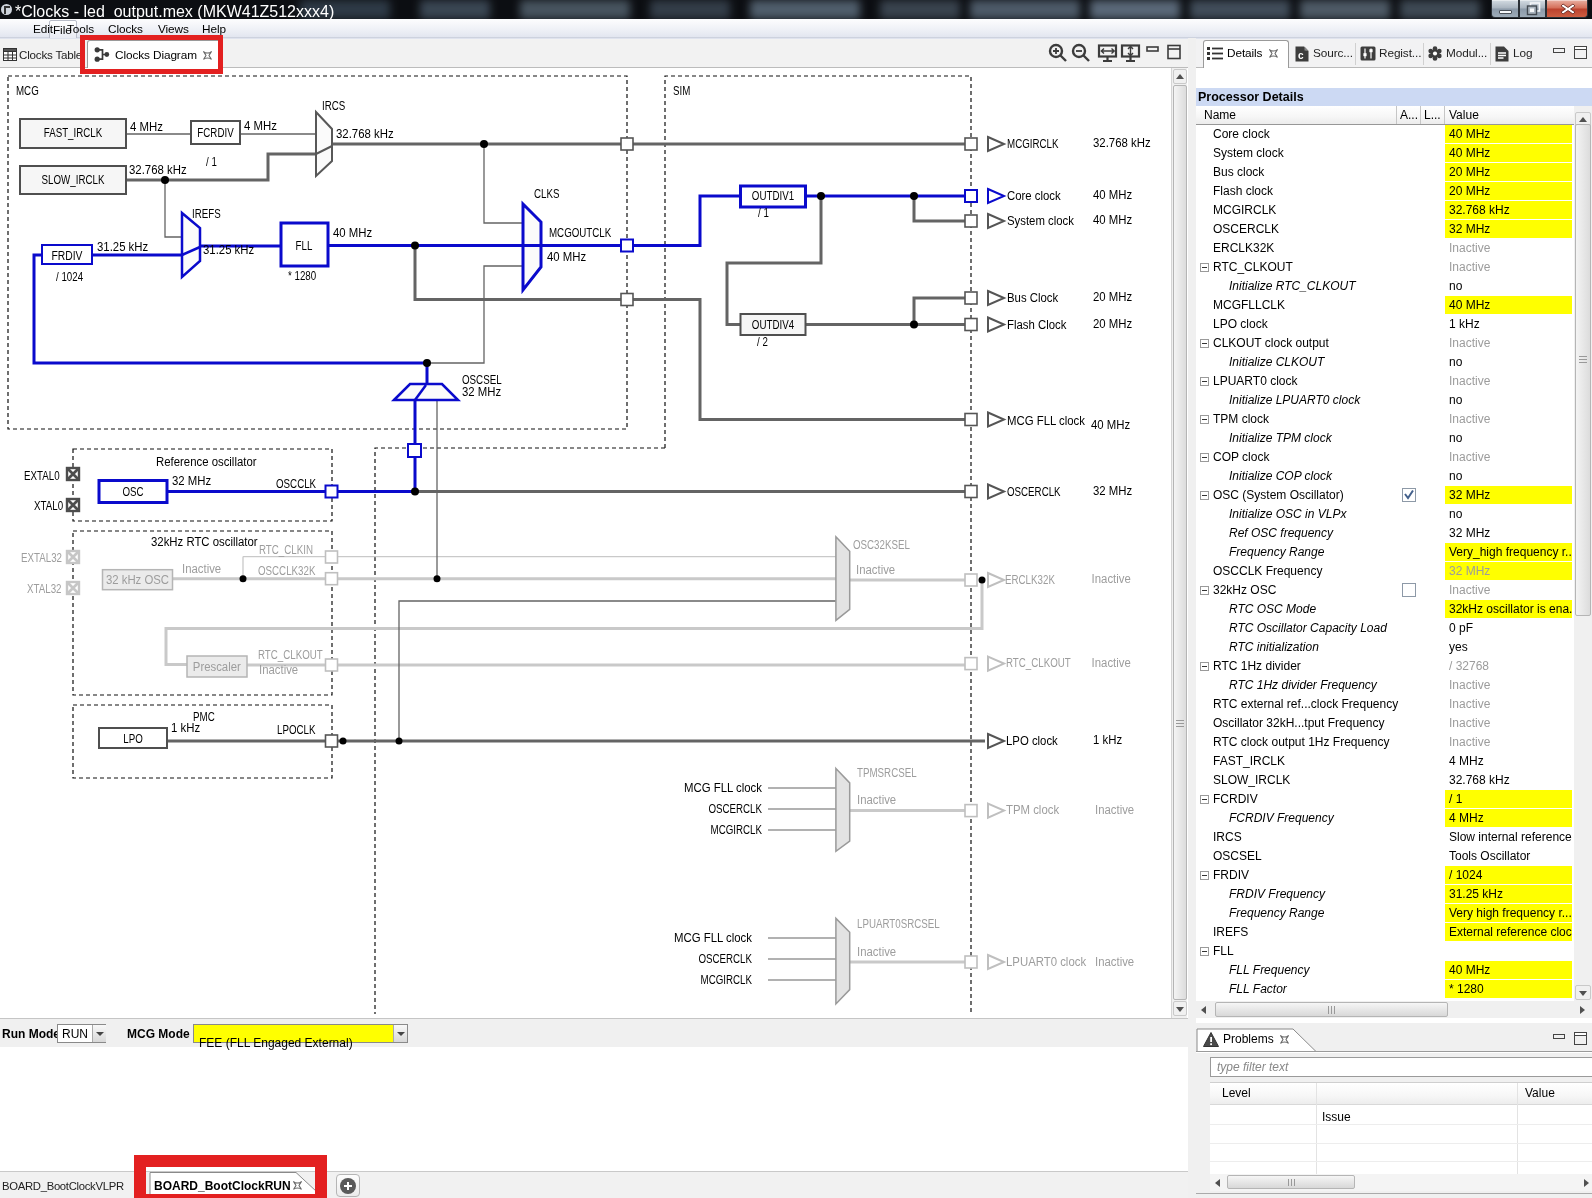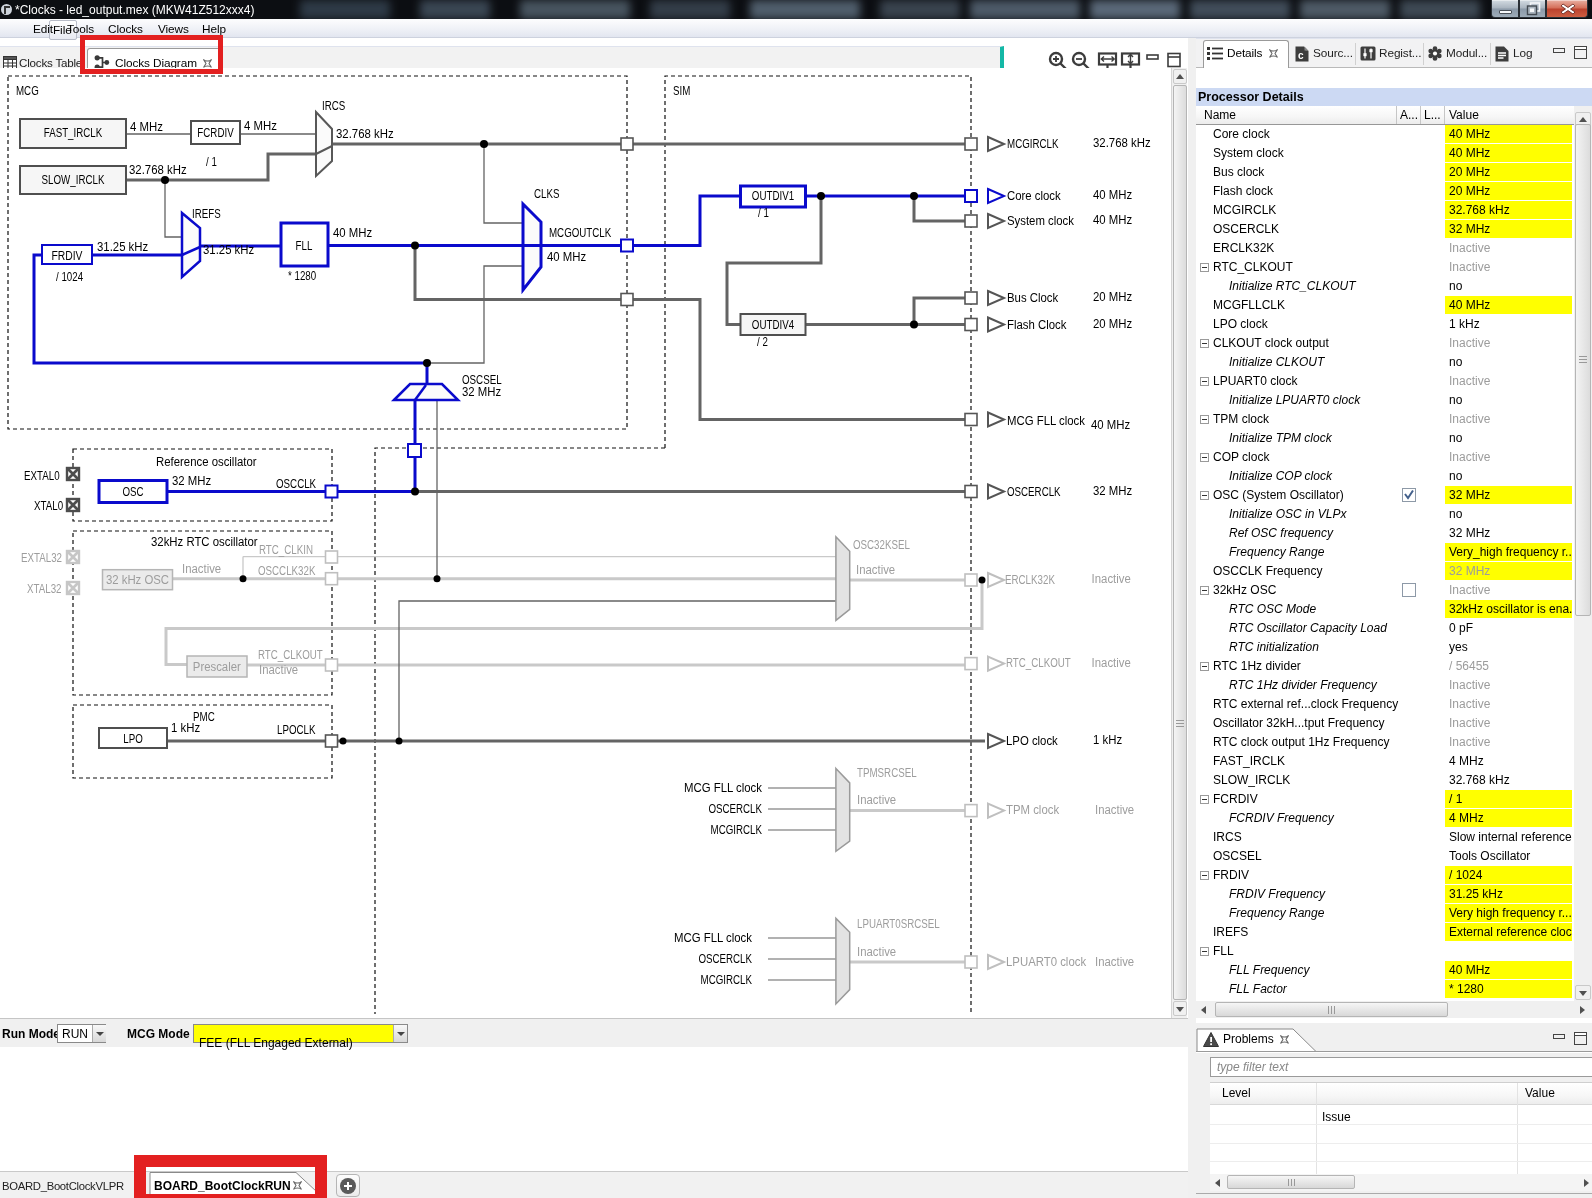--- a/index.html
+++ b/index.html
@@ -4,36 +4,36 @@
 <style>
 html,body{margin:0;padding:0;}
 #root{position:relative;width:1592px;height:1198px;overflow:hidden;background:#fff;
   font-family:"Liberation Sans", sans-serif;font-size:12px;color:#000;}
 #root *{box-sizing:border-box;}
 .abs{position:absolute;}
 
 
 #titlebar{position:absolute;left:0;top:0;width:1592px;height:19px;background:#0c0e12;overflow:hidden;}
 .tblur{position:absolute;top:0;height:19px;filter:blur(4px);}
-#title-text{position:absolute;left:15px;top:3px;color:#fff;font-size:12px;white-space:nowrap;}
+#title-text{position:absolute;left:15px;top:3px;color:#fff;font-size:16px;white-space:nowrap;}
 #appicon{position:absolute;left:1px;top:4px;width:11px;height:11px;border-radius:6px;background:#cfd4dc;}
 #appicon:before{content:"";position:absolute;left:3px;top:2px;width:4px;height:6px;border-left:2px solid #333;border-top:2px solid #333;}
 .winbtn{position:absolute;top:0;height:18px;border:1px solid #2b3036;border-top:none;box-shadow:inset 0 1px 0 rgba(255,255,255,.45);}
 #btn-min{left:1491px;width:28px;background:linear-gradient(#d4dce3,#a9b4bf 48%,#8b99a8 52%,#9dabb8);border-radius:0 0 0 4px;}
 #btn-max{left:1519px;width:27px;background:linear-gradient(#d4dce3,#a9b4bf 48%,#8b99a8 52%,#9dabb8);}
 #btn-close{left:1546px;width:42px;background:linear-gradient(#e9b0a2,#d5705a 46%,#bc432e 54%,#cd5e42);border-radius:0 0 4px 0;}
 
 
 #menubar{position:absolute;left:0;top:19px;width:1592px;height:19px;
  background:linear-gradient(#fdfdfe,#eef0f6 60%,#e2e6f0);border-bottom:1px solid #cdd2de;}
 .menuitem{position:absolute;top:3px;font-size:11.8px;letter-spacing:-0.1px;color:#000;}
 #mi-file{left:1px;top:1px;padding:2px 4px 2px 3px;border:1px solid #b8bcc8;border-radius:2px;background:linear-gradient(#fff,#e8eaf2);margin-left:48px;}
 
 
-#edit-tabs{position:absolute;left:0;top:46px;width:1004px;height:30px;background:#f2f2f2;border-bottom:1px solid #bcbcbc;border-right:4px solid #14b8a6;border-top:1px solid #dfe3ee;}
+#edit-tabs{position:absolute;left:0;top:38px;width:1356px;height:30px;background:#f2f2f2;border-bottom:1px solid #bcbcbc;border-right:1px solid #14b8a6;border-top:1px solid #dfe3ee;}
 #tab-clockstable{position:absolute;left:0;top:3px;width:87px;height:26px;color:#222;white-space:nowrap;overflow:hidden;}
 #tab-clocksdiagram{position:absolute;left:87px;top:1px;width:135px;height:29px;background:#fff;border:1px solid #9a9a9a;border-bottom:none;border-radius:3px 3px 0 0;}
 .tabtext{font-size:11.8px;letter-spacing:-0.1px;}
 
 
 #canvas{position:absolute;left:0;top:68px;width:1171px;height:950px;background:#fff;}
 #dg-vscroll{position:absolute;left:1171px;top:68px;width:16px;height:950px;background:#f0f0f0;border-left:1px solid #d5d5d5;}
 
 
 #runbar{position:absolute;left:0;top:1018px;width:1188px;height:29px;background:#f0f0f0;border-top:1px solid #c5c5c5;}
@@ -649,21 +649,21 @@
             <span class="nm2">RTC Oscillator Capacity Load</span>
             <span class="val">0 pF</span>
           </div>
       <div class="pdrow">
             <span class="nm2">RTC initialization</span>
             <span class="val">yes</span>
           </div>
       <div class="pdrow">
             <span class="exp"></span>
             <span class="nm">RTC 1Hz divider</span>
-            <span class="val gray">/ 56455</span>
+            <span class="val gray">/ 32768</span>
           </div>
       <div class="pdrow">
             <span class="nm2">RTC 1Hz divider Frequency</span>
             <span class="val gray">Inactive</span>
           </div>
       <div class="pdrow">
             <span class="nm">RTC external ref...clock Frequency</span>
             <span class="val gray">Inactive</span>
           </div>
       <div class="pdrow">

